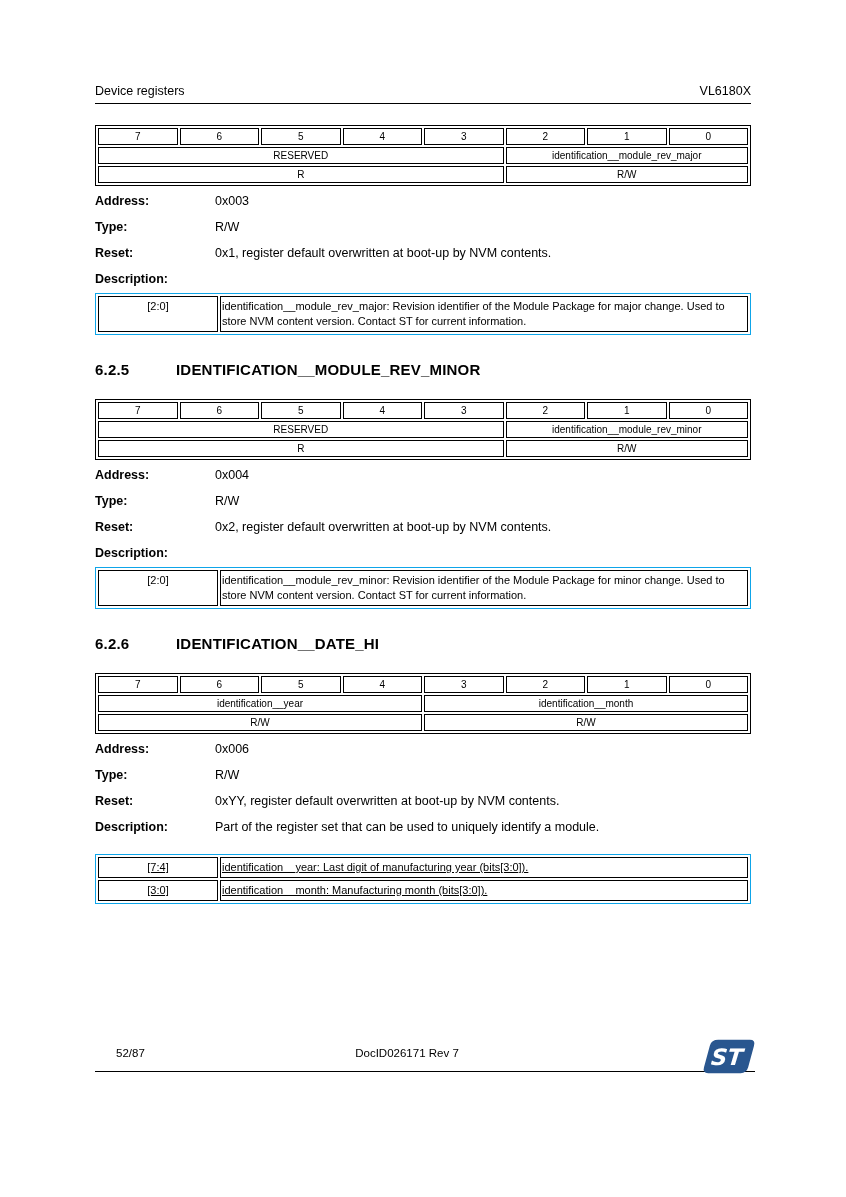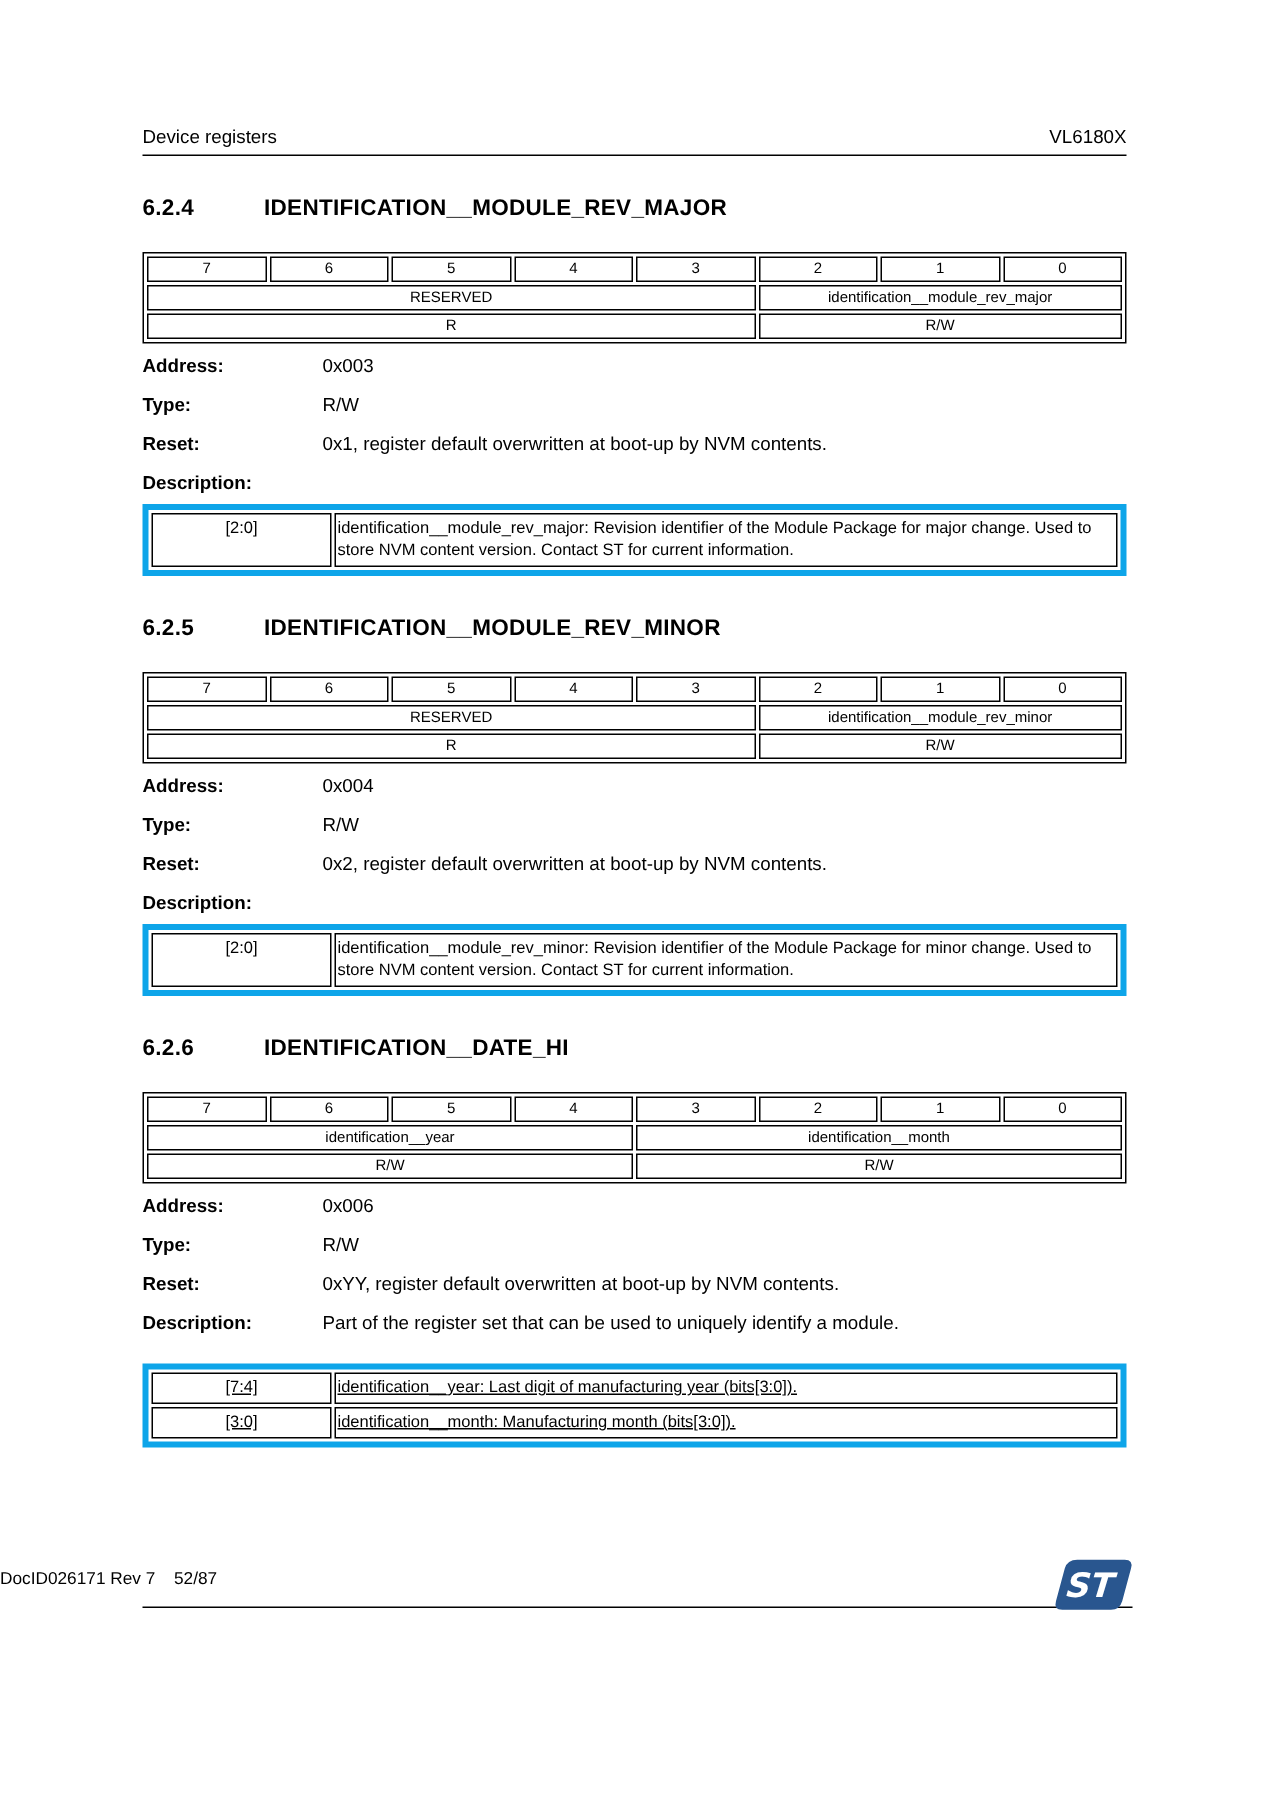--- a/index.html
+++ b/index.html
@@ -65,21 +65,21 @@
     margin-top: 12px;
   }
   .kv:first-of-type { margin-top: 8px; }
   .kv-label { font-weight: bold; width: 120px; flex: 0 0 120px; }
   .kv-value { flex: 1; }
   
   .desc-table {
     width: 100%;
     border-collapse: separate;
     border-spacing: 2px;
-    border: 4px solid #0ea5e9;
+    border: 1px solid #0ea5e9;
     table-layout: fixed;
     margin-top: 7px;
   }
   .has-desc-value .desc-table { margin-top: 20px; text-decoration: underline; }
   .desc-table td {
     border: 1px solid #000;
     font-size: 11px;
     line-height: 15px;
     padding: 2px 1px;
     vertical-align: top;
@@ -89,21 +89,21 @@
     text-align: center;
   }
   
   .footer-page {
     position: absolute; top: 1047px; left: 95px;
     font-size: 11.5px;
     padding-left: 21px;
   }
   .footer-doc {
     position: absolute; top: 1047px; left: 0;
-    width: 814px; 
+    width: 814px; text-align: center;
     font-size: 11.5px;
   }
   .footer-rule {
     position: absolute; top: 1071px; left: 95px;
     width: 660px;
     border-top: 1.6px solid #000;
   }
   .footer-logo {
     position: absolute; top: 1039px; left: 702px;
     width: 54px; height: 35px;
@@ -115,24 +115,20 @@
 <div class="content">
 
   <div class="running-header">
     <span>Device registers</span>
     <span>VL6180X</span>
   </div>
   <hr class="header-rule">
 
   <div id="sections-host">
   <section class="reg-section">
-    <h2 class="sec-heading">
-      <span class="sec-num">6.2.4</span>
-      <span class="sec-title">IDENTIFICATION__MODULE_REV_MAJOR</span>
-    </h2>
     <table class="bit-table">
       <tbody>
         <tr class="bits-row">
               <td>7</td>
               <td>6</td>
               <td>5</td>
               <td>4</td>
               <td>3</td>
               <td>2</td>
               <td>1</td>

